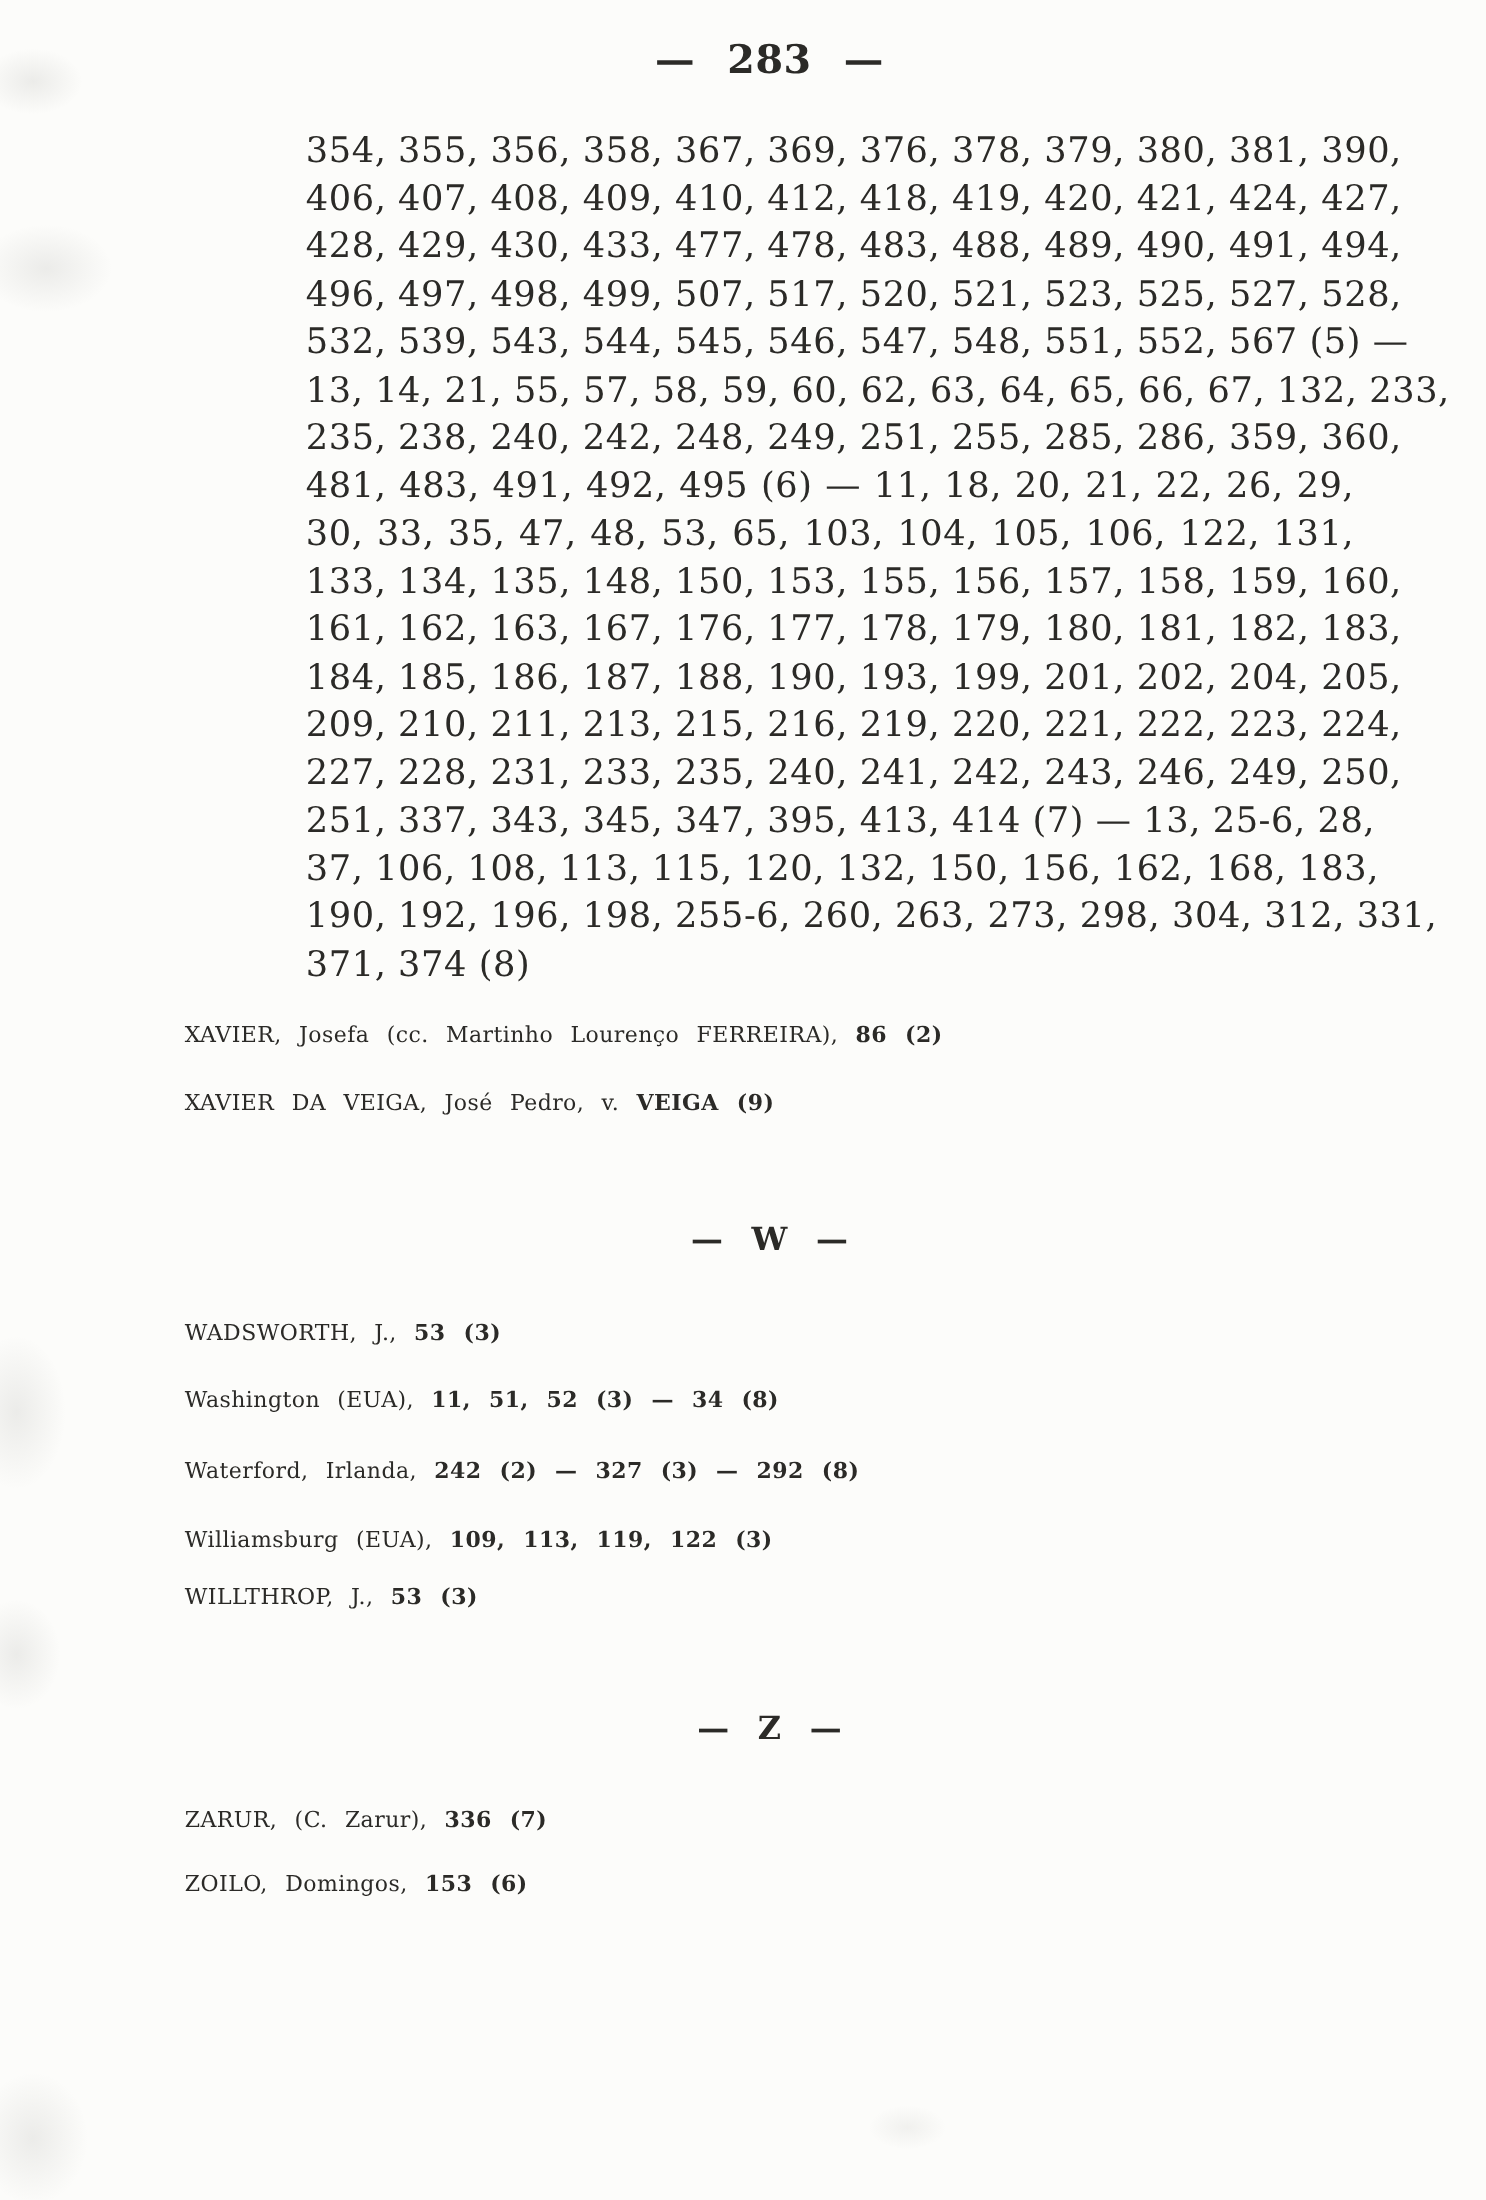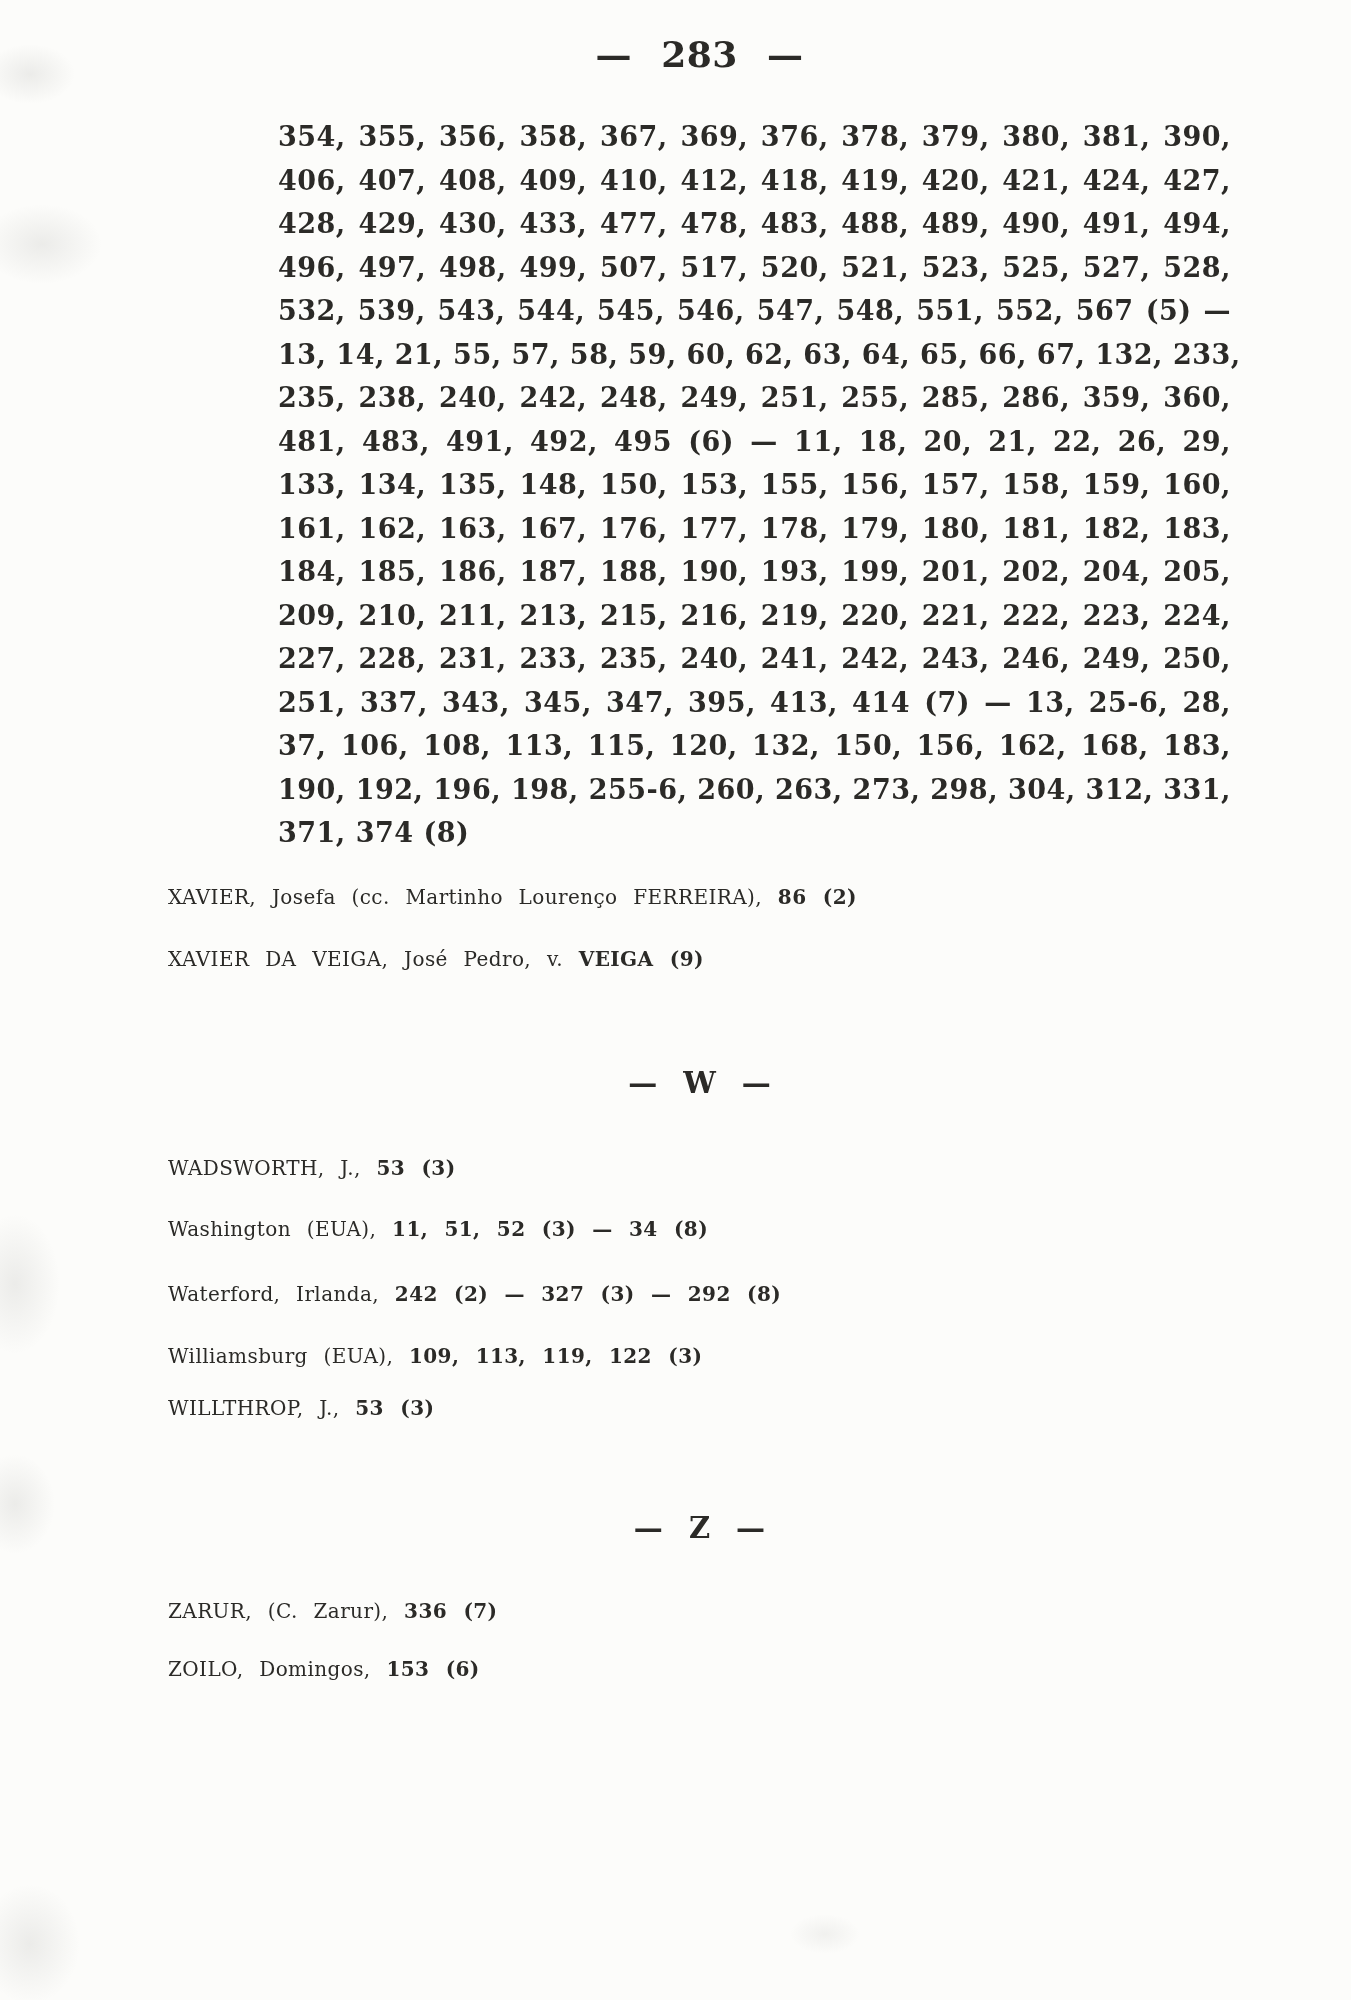--- a/index.html
+++ b/index.html
@@ -40,23 +40,23 @@
     text-align: center;
     font-size: 36px;
     line-height: 40px;
     font-weight: 700;
     word-spacing: 0.45em;
     letter-spacing: 0.5px;
   }
   .continuation {
     margin: 41px 0 0 278px;
     width: 953px;
-    font-size: 27px;
+    font-size: 32px;
     line-height: 43.5px;
-    font-weight: 700;
+    font-weight: 400;
     letter-spacing: 0.5px;
   }
   .num-line {
     text-align: justify;
     text-align-last: justify;
     white-space: nowrap;
   }
   .num-line:last-child {
     text-align: left;
     text-align-last: left;
@@ -110,20 +110,21 @@
   <div class="continuation">
 
   <div class="num-line">354, 355, 356, 358, 367, 369, 376, 378, 379, 380, 381, 390,</div>
       <div class="num-line">406, 407, 408, 409, 410, 412, 418, 419, 420, 421, 424, 427,</div>
       <div class="num-line">428, 429, 430, 433, 477, 478, 483, 488, 489, 490, 491, 494,</div>
       <div class="num-line">496, 497, 498, 499, 507, 517, 520, 521, 523, 525, 527, 528,</div>
       <div class="num-line">532, 539, 543, 544, 545, 546, 547, 548, 551, 552, 567 (5) —</div>
       <div class="num-line">13, 14, 21, 55, 57, 58, 59, 60, 62, 63, 64, 65, 66, 67, 132, 233,</div>
       <div class="num-line">235, 238, 240, 242, 248, 249, 251, 255, 285, 286, 359, 360,</div>
       <div class="num-line">481, 483, 491, 492, 495 (6) — 11, 18, 20, 21, 22, 26, 29,</div>
+      <div class="num-line">30, 33, 35, 47, 48, 53, 65, 103, 104, 105, 106, 122, 131,</div>
       <div class="num-line">133, 134, 135, 148, 150, 153, 155, 156, 157, 158, 159, 160,</div>
       <div class="num-line">161, 162, 163, 167, 176, 177, 178, 179, 180, 181, 182, 183,</div>
       <div class="num-line">184, 185, 186, 187, 188, 190, 193, 199, 201, 202, 204, 205,</div>
       <div class="num-line">209, 210, 211, 213, 215, 216, 219, 220, 221, 222, 223, 224,</div>
       <div class="num-line">227, 228, 231, 233, 235, 240, 241, 242, 243, 246, 249, 250,</div>
       <div class="num-line">251, 337, 343, 345, 347, 395, 413, 414 (7) — 13, 25-6, 28,</div>
       <div class="num-line">37, 106, 108, 113, 115, 120, 132, 150, 156, 162, 168, 183,</div>
       <div class="num-line">190, 192, 196, 198, 255-6, 260, 263, 273, 298, 304, 312, 331,</div>
       <div class="num-line">371, 374 (8)</div>
     </div>

